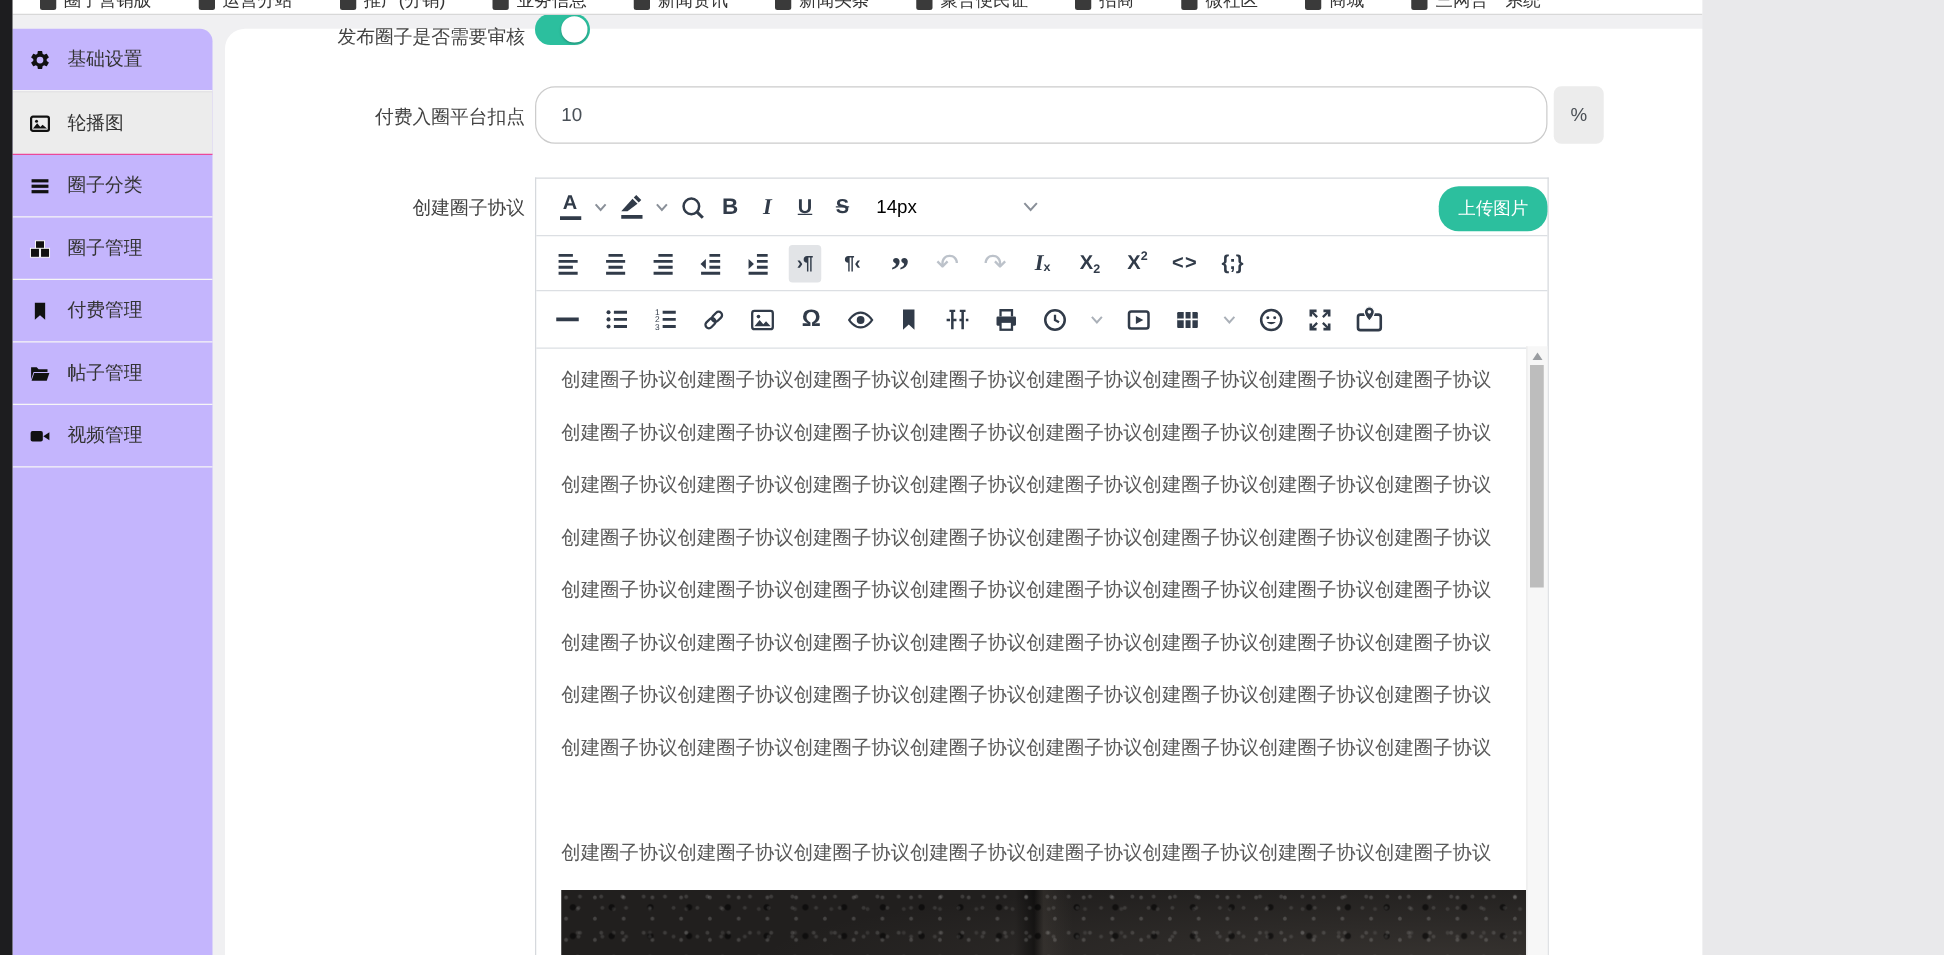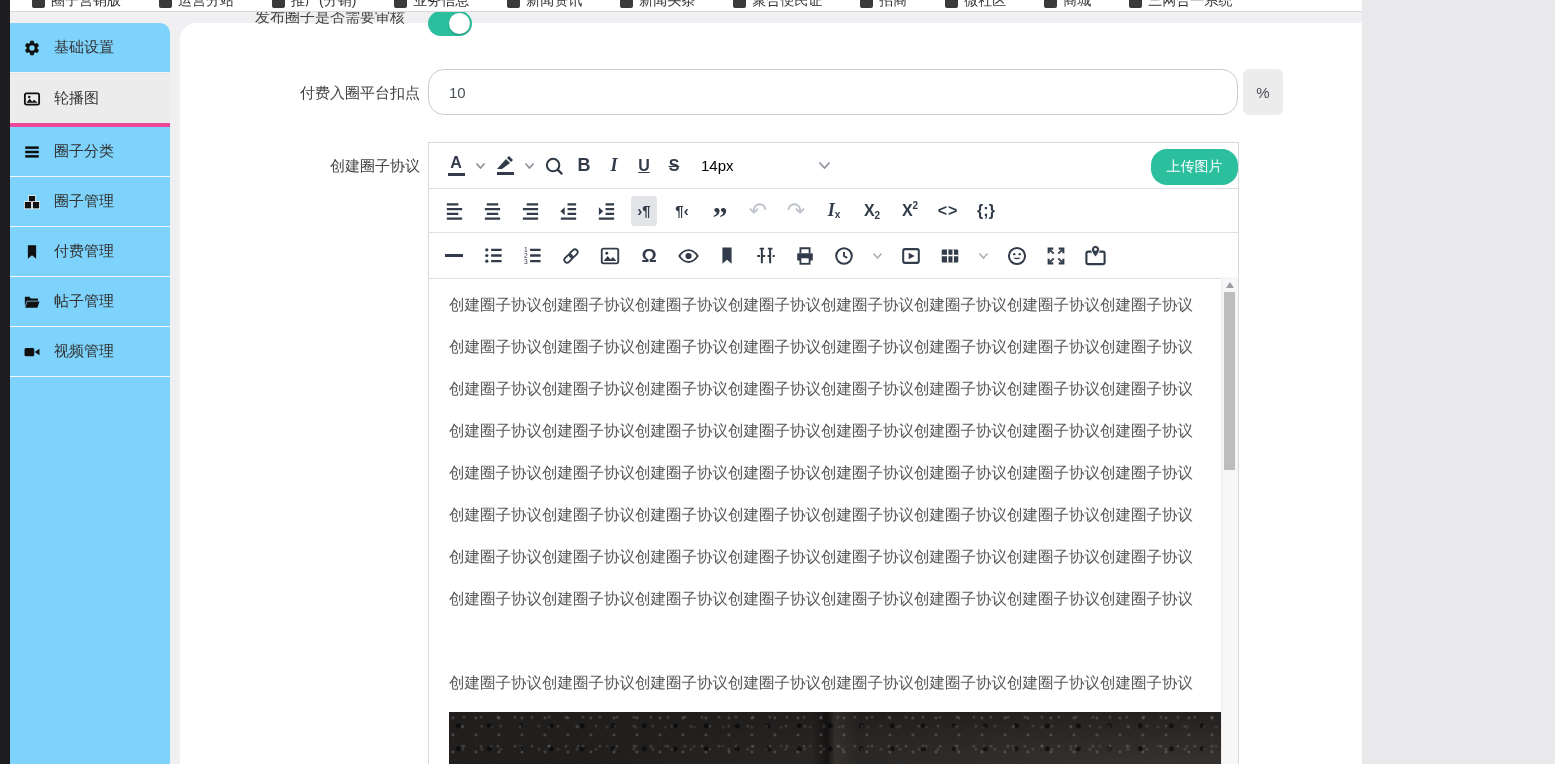--- a/index.html
+++ b/index.html
@@ -8,23 +8,23 @@
 
   
   .topbar{position:absolute;left:10px;right:0;top:0;height:11px;background:#fff;border-bottom:1px solid #d8d8d8;z-index:6;overflow:hidden;display:flex;gap:38px;padding-left:22px;}
   .nav-item{display:flex;align-items:flex-start;gap:6px;margin-top:-8px;font-size:14px;color:#333;white-space:nowrap;}
   .ni{width:13px;height:13px;background:#3a3a3a;border-radius:2px;margin-top:3px;flex:none;}
 
   
   .edge{position:absolute;left:0;top:0;width:10px;height:764px;background:#1d1d1f;z-index:7;}
 
   
-  .sidebar{position:absolute;left:10px;top:23px;width:160px;bottom:0;background:#7dd3fc;border-radius:0 10px 0 0;z-index:2;}
+  .sidebar{position:absolute;left:10px;top:23px;width:160px;bottom:0;background:#c4b5fd;border-radius:0 10px 0 0;z-index:2;}
   .s-item{height:49px;display:flex;align-items:center;gap:13px;padding:0 10px 0 13px;font-size:15px;color:#333;border-bottom:1px solid #f6f6f6;cursor:pointer;}
-  .s-item.active{background:#ececec;border-top:1px solid #e4e4e4;border-bottom:4px solid #ec4899;}
+  .s-item.active{background:#ececec;border-top:1px solid #e4e4e4;border-bottom:1px solid #ec4899;}
   .s-item svg{flex:none;}
 
   
   .card{position:absolute;left:180px;top:23px;right:0;bottom:0;background:#fff;border-radius:16px 0 0 0;z-index:1;}
 
   .f-label{position:absolute;left:240px;width:180px;text-align:right;font-size:15px;color:#434343;z-index:3;}
 
   
   .toggle{position:absolute;left:428px;top:11px;width:44px;height:25px;border-radius:13px;z-index:3;cursor:pointer;}
   .toggle .knob{position:absolute;top:2px;right:2px;width:21px;height:21px;border-radius:50%;background:#fff;box-shadow:0 1px 2px rgba(0,0,0,.25);}
@@ -194,21 +194,21 @@
             <rect x="2" y="6.5" width="13" height="11" rx="2"></rect>
             <path d="M15.5 12l6.5-4.2v8.4z"></path>
           </svg>
         </span>
       <span>视频管理</span>
     </div>
   </aside>
 
   <main class="card"></main>
 
-  <div class="f-label" style="top:8px;text-align:center;">发布圈子是否需要审核</div>
+  <div class="f-label" style="top:20px;">发布圈子是否需要审核</div>
   <div class="toggle" style="background:#2cbf9e;">
     <div class="knob"></div>
   </div>
 
   <div class="f-label" style="top:84px;">付费入圈平台扣点</div>
   <input class="inp" type="text" value="10" style="">
   <div class="addon">%</div>
 
   <div class="f-label" style="top:157px;">创建圈子协议</div>
 

